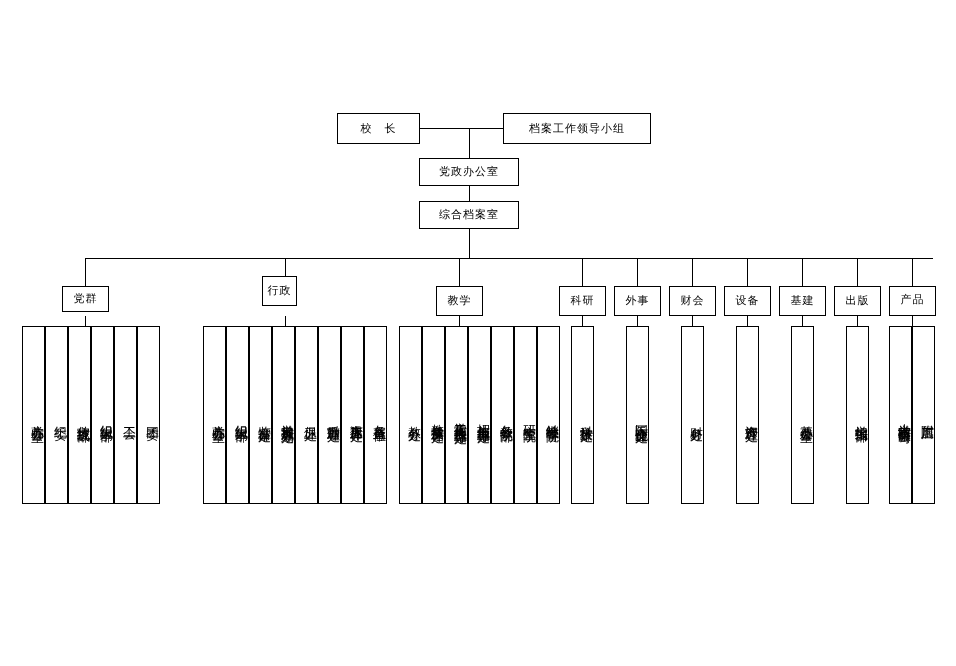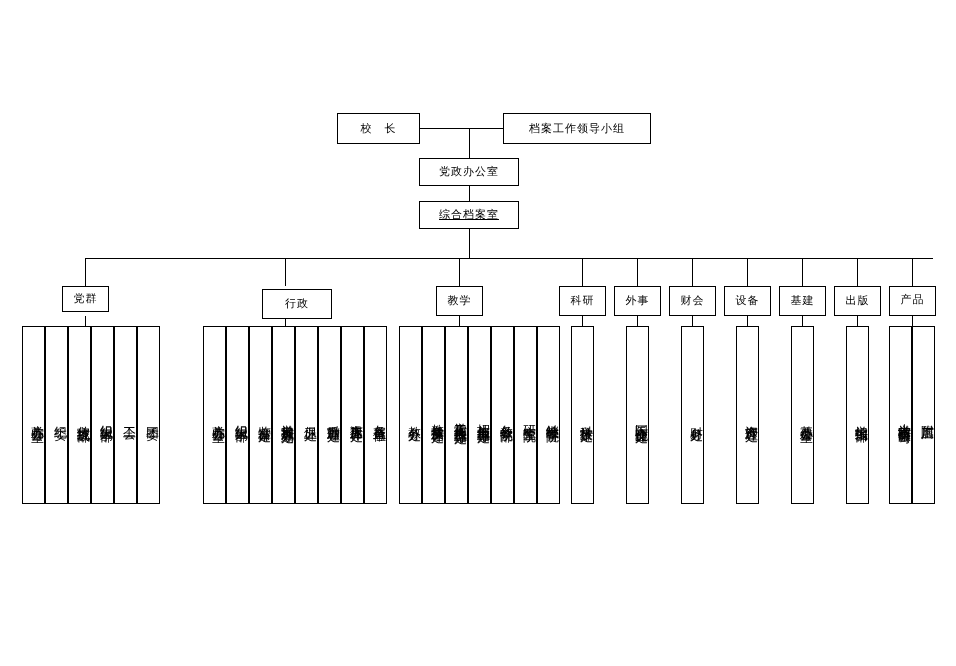--- a/index.html
+++ b/index.html
@@ -49,21 +49,21 @@
 <body>
 
 <div id="chart">
 
   <div class="box h" style="left:337px;top:113px;width:83px;height:31px;">校　长</div>
 
   <div class="box h" style="left:503px;top:113px;width:148px;height:31px;">档案工作领导小组</div>
 
   <div class="box h" style="left:419px;top:158px;width:100px;height:28px;">党政办公室</div>
 
-  <div class="box h" style="left:419px;top:201px;width:100px;height:28px;text-decoration:underline;">综合档案室</div>
+  <div class="box h" style="left:419px;top:201px;width:100px;height:28px;">综合档案室</div>
 
   <div class="line hline" style="left:420px;top:128px;width:83px;"></div>
 
   <div class="line vline" style="left:469px;top:128px;height:30px;"></div>
 
   <div class="line vline" style="left:469px;top:186px;height:15px;"></div>
 
   <div class="line vline" style="left:469px;top:229px;height:29px;"></div>
 
   <div class="line hline" style="left:85px;top:258px;width:848px;"></div>
@@ -73,21 +73,21 @@
   <div class="line vline" style="left:459px;top:258px;height:28px;"></div>
   <div class="line vline" style="left:582px;top:258px;height:28px;"></div>
   <div class="line vline" style="left:637px;top:258px;height:28px;"></div>
   <div class="line vline" style="left:692px;top:258px;height:28px;"></div>
   <div class="line vline" style="left:747px;top:258px;height:28px;"></div>
   <div class="line vline" style="left:802px;top:258px;height:28px;"></div>
   <div class="line vline" style="left:857px;top:258px;height:28px;"></div>
   <div class="line vline" style="left:912px;top:258px;height:28px;"></div>
 
   <div class="box h" style="left:62px;top:286px;width:47px;height:26px;">党群</div>
-  <div class="box h" style="left:262px;top:289px;width:70px;height:30px;">行政</div>
+  <div class="box h" style="left:262px;top:276px;width:35px;height:30px;">行政</div>
   <div class="box h" style="left:436px;top:286px;width:47px;height:30px;">教学</div>
   <div class="box h" style="left:559px;top:286px;width:47px;height:30px;">科研</div>
   <div class="box h" style="left:614px;top:286px;width:47px;height:30px;">外事</div>
   <div class="box h" style="left:669px;top:286px;width:47px;height:30px;">财会</div>
   <div class="box h" style="left:724px;top:286px;width:47px;height:30px;">设备</div>
   <div class="box h" style="left:779px;top:286px;width:47px;height:30px;">基建</div>
   <div class="box h" style="left:834px;top:286px;width:47px;height:30px;">出版</div>
   <div class="box h" style="left:889px;top:286px;width:47px;height:30px;font-family:Liberation Mono, monospace;">产品</div>
 
   <div class="line vline" style="left:85px;top:316px;height:10px;"></div>

